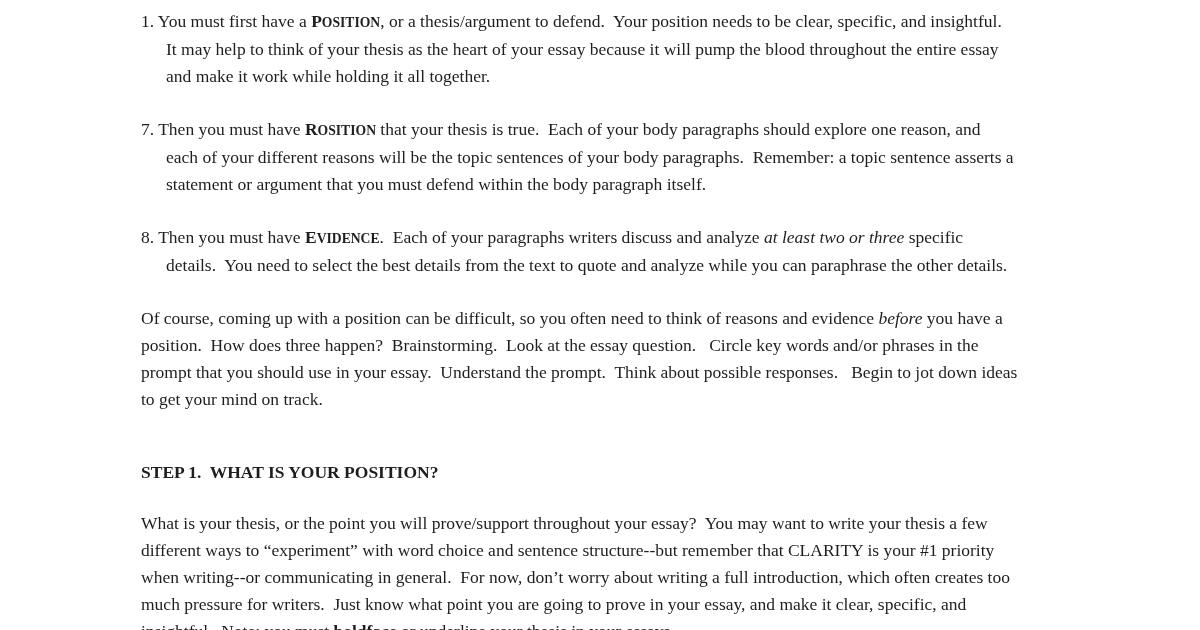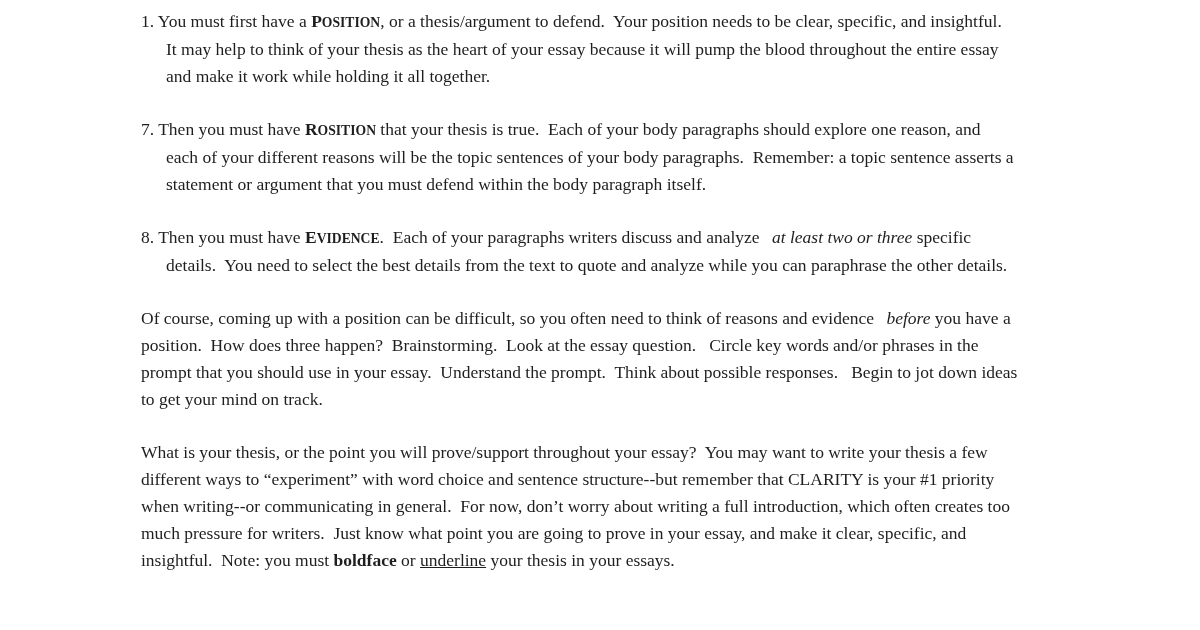--- a/index.html
+++ b/index.html
@@ -34,21 +34,21 @@
   .heading {
     margin: 46px 0 24px 0;
     font-size: 17.5px;
     line-height: 27px;
     font-weight: 700;
     white-space: pre-wrap;
   }
   
   .run-b  { font-weight: 700; }
   .run-bs { font-weight: 700; font-size: 78%; }
-  .run-i  { font-style: italic; margin-left: 8px; }
+  .run-i  { font-style: italic; }
   .run-u  { text-decoration: underline; }
 </style>
 </head>
 <body>
 
 <div class="page">
   <p class="para list-item"><span>1. You must first have a </span><span class="run-b">P</span><span class="run-bs">OSITION</span><span>, or a thesis/argument to defend.  Your position needs to be clear, specific, and insightful.
 It may help to think of your thesis as the heart of your essay because it will pump the blood throughout the entire essay
 and make it work while holding it all together.</span></p>
 
@@ -57,19 +57,20 @@
 statement or argument that you must defend within the body paragraph itself.</span></p>
 
   <p class="para list-item"><span>8. Then you must have </span><span class="run-b">E</span><span class="run-bs">VIDENCE</span><span>.  Each of your paragraphs writers discuss and analyze </span><span class="run-i">at least two or three</span><span> specific
 details.  You need to select the best details from the text to quote and analyze while you can paraphrase the other details.</span></p>
 
   <p class="para"><span>Of course, coming up with a position can be difficult, so you often need to think of reasons and evidence </span><span class="run-i">before</span><span> you have a
 position.  How does three happen?  Brainstorming.  Look at the essay question.   Circle key words and/or phrases in the
 prompt that you should use in your essay.  Understand the prompt.  Think about possible responses.   Begin to jot down ideas
 to get your mind on track.</span></p>
 
+  <h2 class="heading">STEP 1.  WHAT IS YOUR POSITION?</h2>
 
   <p class="para"><span>What is your thesis, or the point you will prove/support throughout your essay?  You may want to write your thesis a few
 different ways to “experiment” with word choice and sentence structure--but remember that CLARITY is your #1 priority
 when writing--or communicating in general.  For now, don’t worry about writing a full introduction, which often creates too
 much pressure for writers.  Just know what point you are going to prove in your essay, and make it clear, specific, and
 insightful.  Note: you must </span><span class="run-b">boldface</span><span> or </span><span class="run-u">underline</span><span> your thesis in your essays.</span></p>
 </div>
 
 </body></html>

